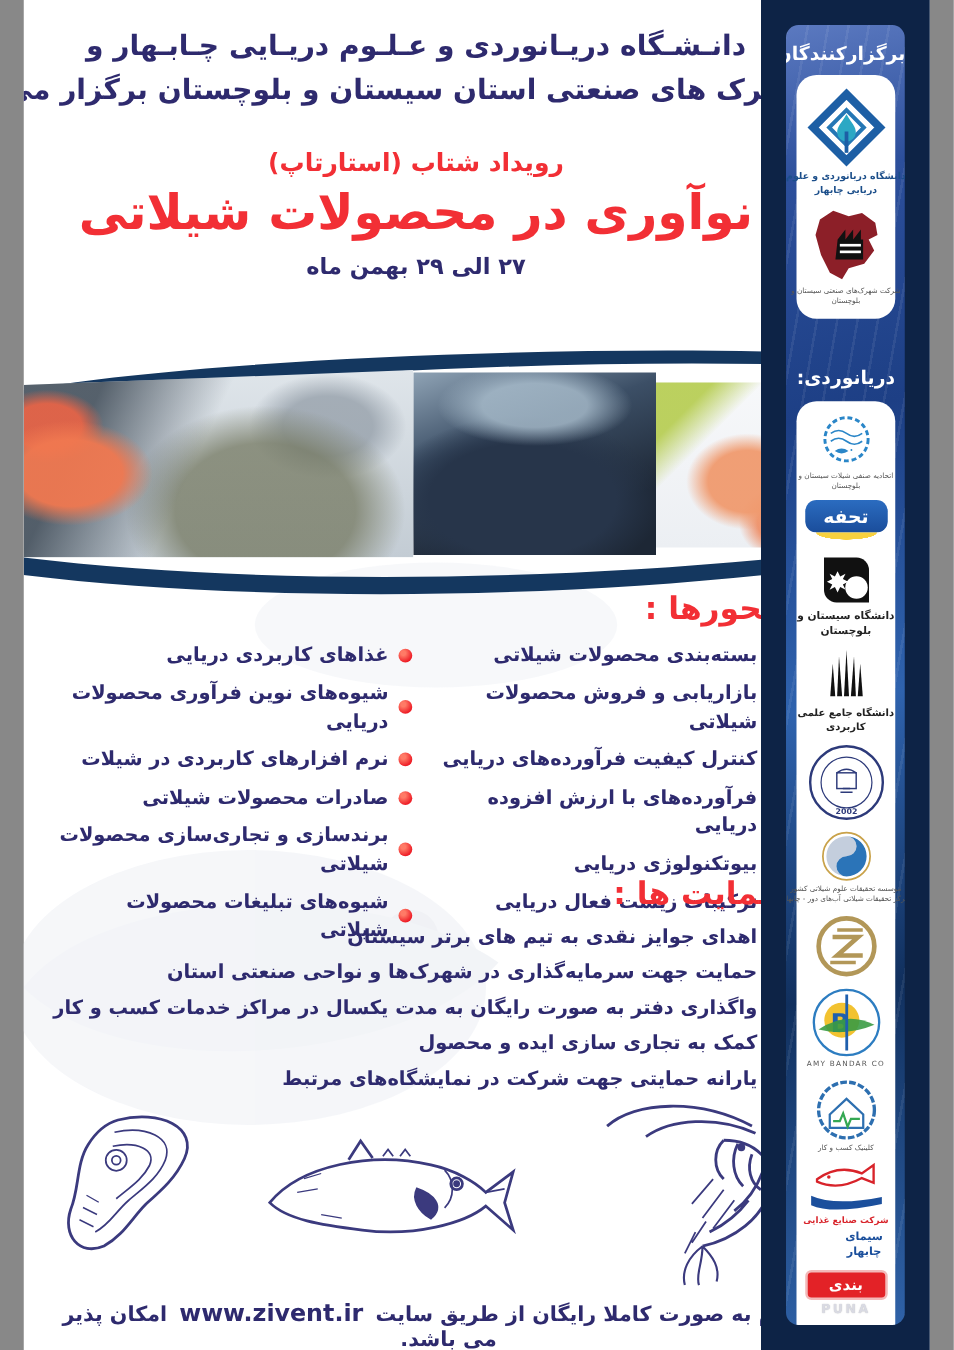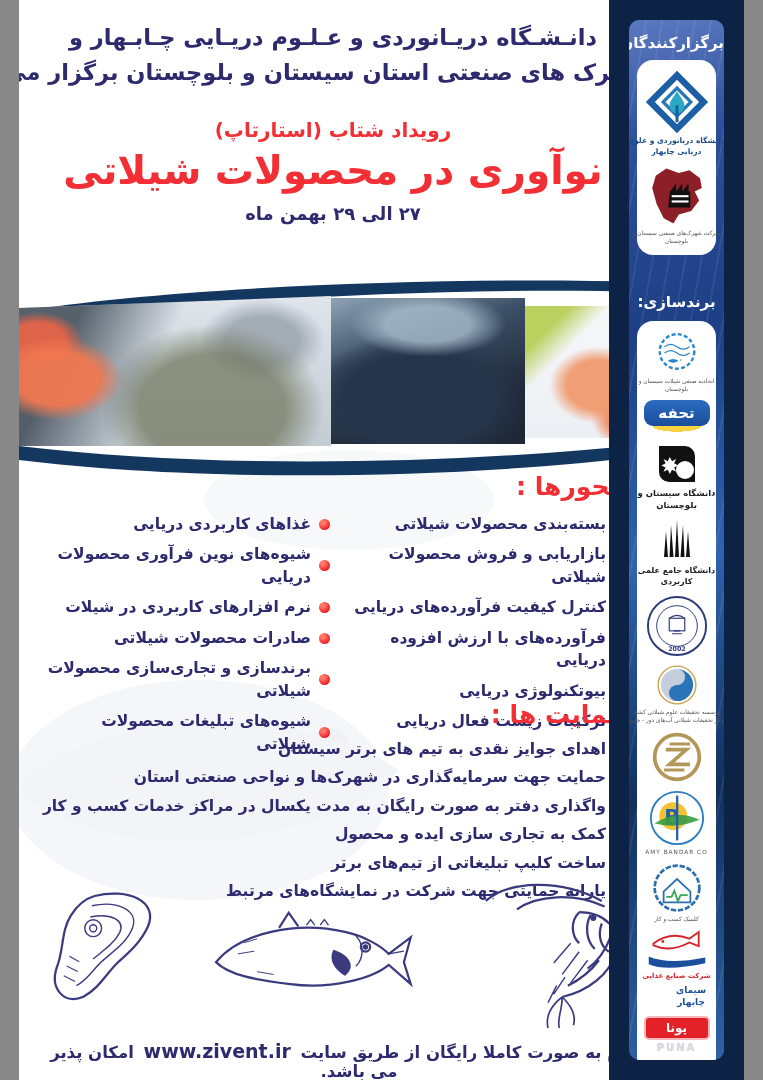--- a/index.html
+++ b/index.html
@@ -187,24 +187,20 @@
         <div class="item">
             <span class="bullet"></span>
             <span>واگذاری دفتر به صورت رایگان به مدت یکسال در مراکز خدمات کسب و کار</span>
           </div>
         <div class="item">
             <span class="bullet"></span>
             <span>کمک به تجاری سازی ایده و محصول</span>
           </div>
         <div class="item">
             <span class="bullet"></span>
-            <span>ساخت کلیپ تبلیغاتی از تیم‌های برتر</span>
-          </div>
-        <div class="item">
-            <span class="bullet"></span>
             <span>یارانه حمایتی جهت شرکت در نمایشگاه‌های مرتبط</span>
           </div>
       </div>
     </div>
 
     <div class="sketches">
       <svg class="sk" style="left:28px;top:4px;" width="140" height="128" viewBox="0 0 100 90" fill="none" stroke="#3b3a7e" stroke-width="1.6">
         <path d="M34,5 C58,-1 80,9 72,27 C67,38 59,45 50,53 C42,61 37,71 26,77 C12,83 2,71 7,56 C12,44 10,30 17,19 C22,11 27,7 34,5 Z"></path>
         <path d="M32,12 C50,8 66,15 61,28 C57,38 48,44 40,51 C33,57 29,65 21,69" stroke-width="1"></path>
         <path d="M31,20 C45,17 56,22 52,31 C48,39 40,44 33,50" stroke-width="1"></path>
@@ -260,21 +256,21 @@
           <svg width="62" height="62" viewBox="0 0 64 70">
             <path d="M8,12 L20,4 L34,9 L46,6 L58,15 L60,26 L52,30 L57,40 L48,52 L34,56 L28,66 L17,60 L9,44 L4,26 Z" fill="#8c1f28"></path>
             <path d="M24,30 l7,-9 v9 l7,-9 v9 l7,-9 v9 h2 v18 h-25 z" fill="#111"></path>
             <rect x="26" y="34" width="19" height="2.4" fill="#fff"></rect>
             <rect x="26" y="40" width="19" height="2.4" fill="#fff"></rect>
           </svg>
           <div class="cap cap-xs" style="width:104px;">شرکت شهرک‌های صنعتی سیستان و بلوچستان</div>
         </div>
       </div>
 
-      <div class="side-label" style="margin-top:38px;">برندسازی:</div>
+      <div class="side-label" style="margin-top:38px;">دریانوردی:</div>
 
       <div class="card sp-card">
 
         <div class="logo">
           <svg width="48" height="44" viewBox="0 0 60 56">
             <circle cx="30" cy="26" r="22" fill="none" stroke="#2a86c8" stroke-width="3" stroke-dasharray="5 3"></circle>
             <path d="M14,20 q8,-6 16,0 q8,6 16,0 M14,28 q8,-6 16,0 q8,6 16,0" fill="none" stroke="#2a86c8" stroke-width="1.6"></path>
             <path d="M18,38 q7,-5 14,0 q-7,5 -14,0 Z" fill="#2a86c8"></path>
             <circle cx="35" cy="37" r="1" fill="#2a86c8"></circle>
           </svg>
@@ -364,21 +360,21 @@
           <svg width="66" height="40" viewBox="0 0 70 42">
             <path d="M10,14 q18,-13 38,-5 l10,-7 v15 l-10,-4 q-20,11 -38,3 Z" fill="none" stroke="#d8232a" stroke-width="2"></path>
             <circle cx="20" cy="12" r="1.5" fill="#d8232a"></circle>
             <path d="M5,28 q20,9 60,1 v6 q-42,9 -60,1 Z" fill="#1b4f9c"></path>
           </svg>
           <div class="cap" style="color:#d8232a;font-size:7px;">شرکت صنایع غذایی</div>
           <div class="cap" style="color:#1b4f9c;font-size:9px;margin-left:29px;">سیمای چابهار</div>
         </div>
 
         <div class="logo">
-          <div class="puna">پونا</div>
+          <div class="puna">بندی</div>
           <div class="puna-latin">PUNA</div>
         </div>
 
         <div class="logo">
           <div class="calisto">Calisto</div>
         </div>
 
         <div class="logo">
           <svg width="48" height="46" viewBox="0 0 52 50">
             <g stroke="#f29a2e" stroke-width="2">

